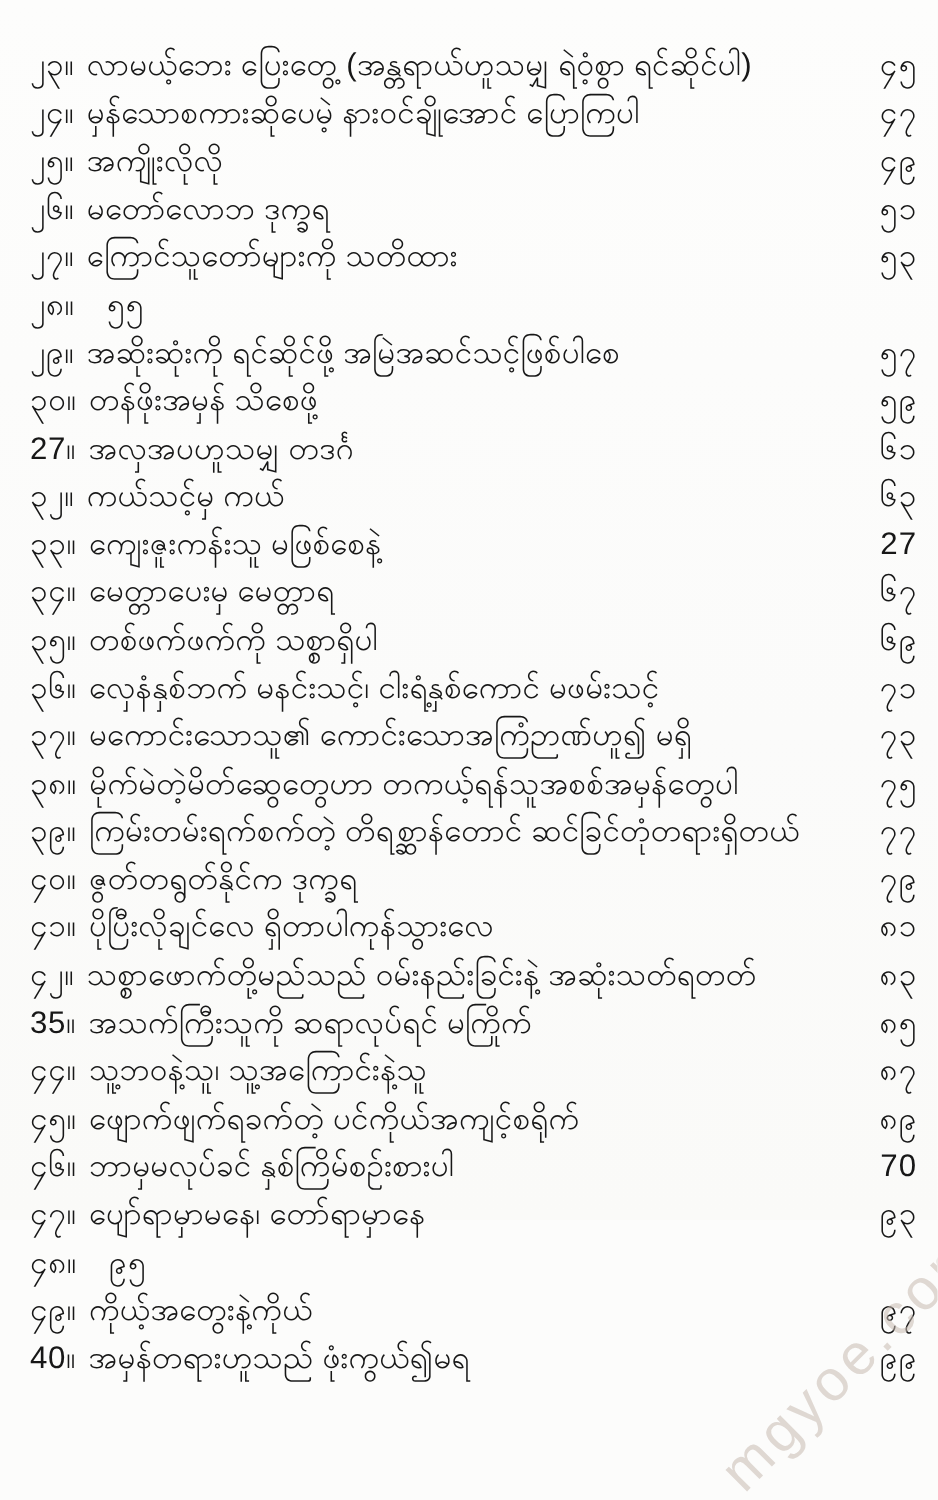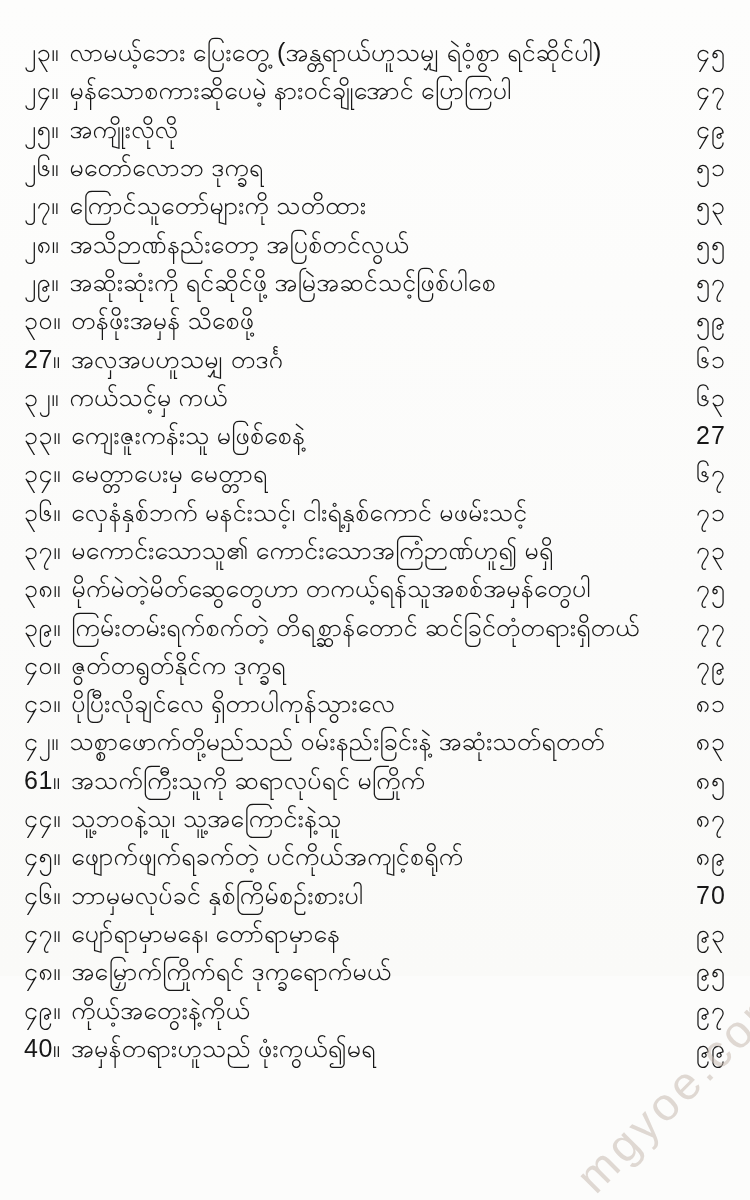--- a/index.html
+++ b/index.html
@@ -39,21 +39,21 @@
     letter-spacing: 0.5px;
   }
   .entry-title {
     flex: 1 1 auto;
     overflow: visible;
     letter-spacing: 0.2px;
   }
   .entry-page {
     flex: 0 0 auto;
     min-width: 46px;
-    text-align: center;
+    text-align: right;
     letter-spacing: 1px;
   }
   .watermark {
     position: absolute;
     left: 565px;
     top: 1165px;
     transform: rotate(-45deg);
     transform-origin: 0 0;
     font-size: 46px;
     letter-spacing: 4px;
@@ -93,21 +93,20 @@
     </div>
 
     <div class="toc-row">
       <span class="entry-number">၂၇။</span>
       <span class="entry-title">ကြောင်သူတော်များကို သတိထား</span>
       <span class="entry-page">၅၃</span>
     </div>
 
     <div class="toc-row">
       <span class="entry-number">၂၈။</span>
-      <span class="entry-title">အသိဉာဏ်နည်းတော့ အပြစ်တင်လွယ်</span>
       <span class="entry-page">၅၅</span>
     </div>
 
     <div class="toc-row">
       <span class="entry-number">၂၉။</span>
       <span class="entry-title">အဆိုးဆုံးကို ရင်ဆိုင်ဖို့ အမြဲအဆင်သင့်ဖြစ်ပါစေ</span>
       <span class="entry-page">၅၇</span>
     </div>
 
     <div class="toc-row">
@@ -133,20 +132,25 @@
       <span class="entry-title">ကျေးဇူးကန်းသူ မဖြစ်စေနဲ့</span>
       <span class="entry-page">27</span>
     </div>
 
     <div class="toc-row">
       <span class="entry-number">၃၄။</span>
       <span class="entry-title">မေတ္တာပေးမှ မေတ္တာရ</span>
       <span class="entry-page">၆၇</span>
     </div>
 
+    <div class="toc-row">
+      <span class="entry-number">၃၅။</span>
+      <span class="entry-title">တစ်ဖက်ဖက်ကို သစ္စာရှိပါ</span>
+      <span class="entry-page">၆၉</span>
+    </div>
 
     <div class="toc-row">
       <span class="entry-number">၃၆။</span>
       <span class="entry-title">လှေနံနှစ်ဘက် မနင်းသင့်၊ ငါးရံ့နှစ်ကောင် မဖမ်းသင့်</span>
       <span class="entry-page">၇၁</span>
     </div>
 
     <div class="toc-row">
       <span class="entry-number">၃၇။</span>
       <span class="entry-title">မကောင်းသောသူ၏ ကောင်းသောအကြံဉာဏ်ဟူ၍ မရှိ</span>
@@ -177,21 +181,21 @@
       <span class="entry-page">၈၁</span>
     </div>
 
     <div class="toc-row">
       <span class="entry-number">၄၂။</span>
       <span class="entry-title">သစ္စာဖောက်တို့မည်သည် ဝမ်းနည်းခြင်းနဲ့ အဆုံးသတ်ရတတ်</span>
       <span class="entry-page">၈၃</span>
     </div>
 
     <div class="toc-row">
-      <span class="entry-number">61။</span>
+      <span class="entry-number">35။</span>
       <span class="entry-title">အသက်ကြီးသူကို ဆရာလုပ်ရင် မကြိုက်</span>
       <span class="entry-page">၈၅</span>
     </div>
 
     <div class="toc-row">
       <span class="entry-number">၄၄။</span>
       <span class="entry-title">သူ့ဘဝနဲ့သူ၊ သူ့အကြောင်းနဲ့သူ</span>
       <span class="entry-page">၈၇</span>
     </div>
 
@@ -208,21 +212,20 @@
     </div>
 
     <div class="toc-row">
       <span class="entry-number">၄၇။</span>
       <span class="entry-title">ပျော်ရာမှာမနေ၊ တော်ရာမှာနေ</span>
       <span class="entry-page">၉၃</span>
     </div>
 
     <div class="toc-row">
       <span class="entry-number">၄၈။</span>
-      <span class="entry-title">အမြှောက်ကြိုက်ရင် ဒုက္ခရောက်မယ်</span>
       <span class="entry-page">၉၅</span>
     </div>
 
     <div class="toc-row">
       <span class="entry-number">၄၉။</span>
       <span class="entry-title">ကိုယ့်အတွေးနဲ့ကိုယ်</span>
       <span class="entry-page">၉၇</span>
     </div>
 
     <div class="toc-row">

